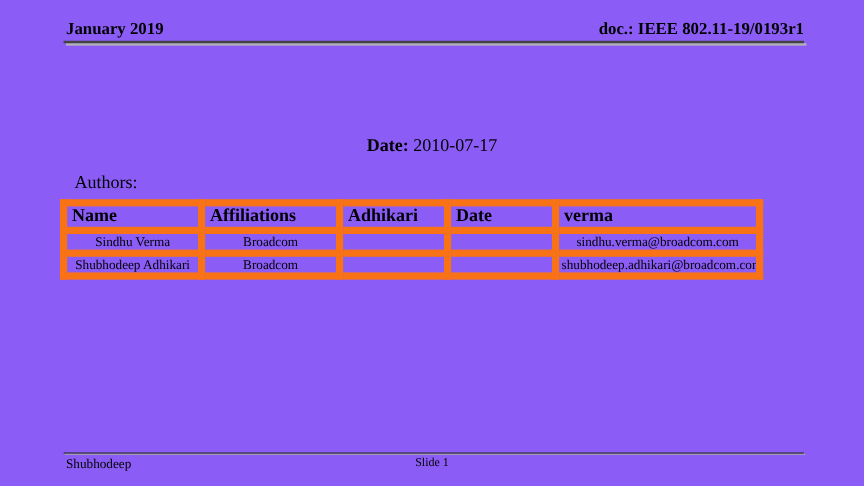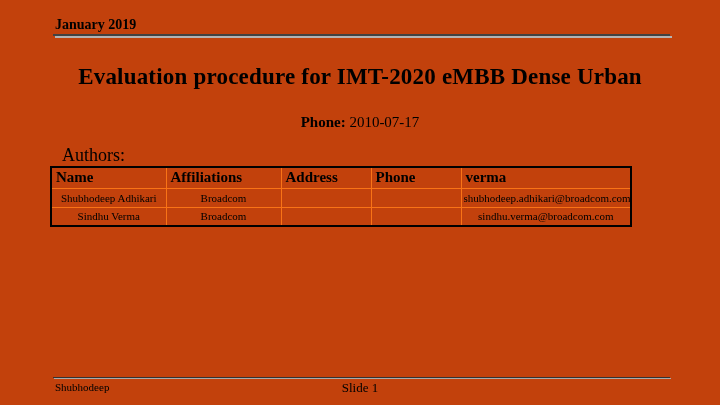--- a/index.html
+++ b/index.html
@@ -1,21 +1,21 @@
 <!DOCTYPE html>
 <html><head>
 <meta charset="utf-8">
 <style>
   * { margin: 0; padding: 0; box-sizing: border-box; }
   html, body { background: #ffffff; }
   .slide {
     position: relative;
     width: 720px;
     height: 405px;
-    background: #c2410c;
+    background: #8b5cf6;
     font-family: "Liberation Serif", "DejaVu Serif", serif;
     color: #000000;
     overflow: hidden;
   }
   .header-date {
     position: absolute;
     left: 55px;
     top: 17px;
     font-size: 14px;
     font-weight: bold;
@@ -52,33 +52,33 @@
     right: 0;
     top: 114px;
     text-align: center;
     font-size: 15px;
   }
   .date-label { font-weight: bold; }
   .authors-label {
     position: absolute;
     left: 62px;
     top: 145px;
-    font-size: 18px;
+    font-size: 15px;
   }
   table.authors-table {
     position: absolute;
     left: 50px;
     top: 166px;
     width: 580px;
     border-collapse: collapse;
     table-layout: fixed;
     border: 2px solid #000000;
   }
   .authors-table th, .authors-table td {
-    border: 1px solid #f97316;
+    border: 6px solid #f97316;
     overflow: hidden;
     white-space: nowrap;
   }
   .authors-table th {
     height: 21px;
     font-size: 15px;
     font-weight: bold;
     text-align: left;
     padding: 0 4px;
     vertical-align: middle;
@@ -104,79 +104,79 @@
     left: 55px;
     top: 381px;
     font-size: 11px;
   }
   .footer-center {
     position: absolute;
     left: 0;
     right: 0;
     top: 380px;
     text-align: center;
-    font-size: 13px;
+    font-size: 10px;
   }
   .footer-right {
     position: absolute;
     right: 53px;
     top: 387px;
     font-size: 11px;
   }
 </style>
 </head>
 <body>
 
 <div class="slide">
 
   <div class="header-date">January 2019</div>
 
+  <div class="header-doc">doc.: IEEE 802.11-19/0193r1</div>
 
   <div class="header-rule"></div>
 
-  <div class="slide-title">Evaluation procedure for IMT-2020 eMBB Dense Urban</div>
 
   <div class="date-line">
-    <span class="date-label">Phone:</span>
+    <span class="date-label">Date:</span>
     <span class="date-value">2010-07-17</span>
   </div>
 
   <div class="authors-label">Authors:</div>
 
   <table class="authors-table">
     <colgroup>
       <col style="width:115px">
       <col style="width:115px">
       <col style="width:90px">
       <col style="width:90px">
       <col style="width:170px">
     </colgroup>
     <thead>
       <tr>
         <th>Name</th>
         <th>Affiliations</th>
-        <th>Address</th>
-        <th>Phone</th>
+        <th>Adhikari</th>
+        <th>Date</th>
         <th>verma</th>
       </tr>
     </thead>
     <tbody>
+      <tr>
+        <td>Sindhu Verma</td>
+        <td>Broadcom</td>
+        <td></td>
+        <td></td>
+        <td>sindhu.verma@broadcom.com</td>
+      </tr>
       <tr>
         <td>Shubhodeep Adhikari</td>
         <td>Broadcom</td>
         <td></td>
         <td></td>
         <td>shubhodeep.adhikari@broadcom.com</td>
-      </tr>
-      <tr>
-        <td>Sindhu Verma</td>
-        <td>Broadcom</td>
-        <td></td>
-        <td></td>
-        <td>sindhu.verma@broadcom.com</td>
       </tr>
     </tbody>
   </table>
 
   <div class="footer-rule"></div>
 
   <div class="footer-left">Shubhodeep</div>
 
   <div class="footer-center">Slide 1</div>
 

